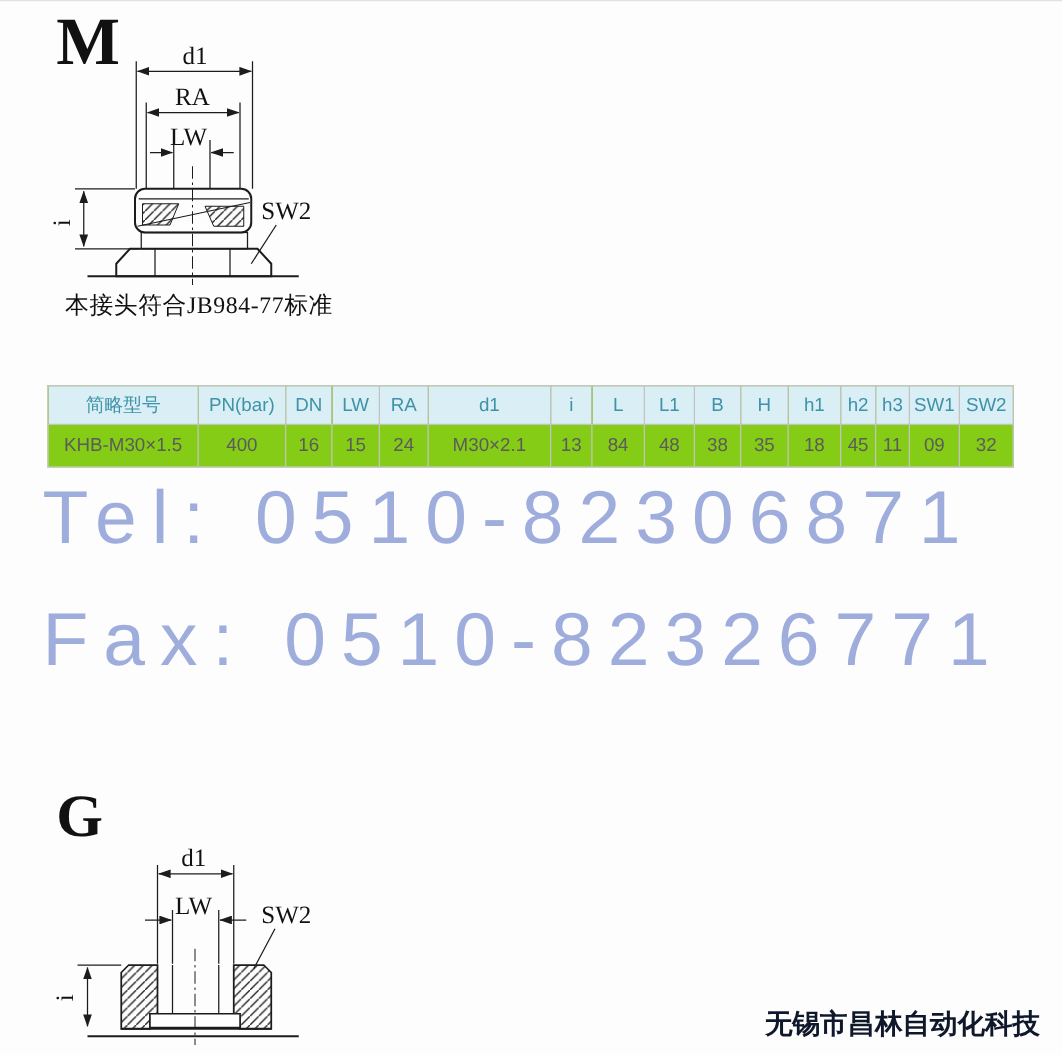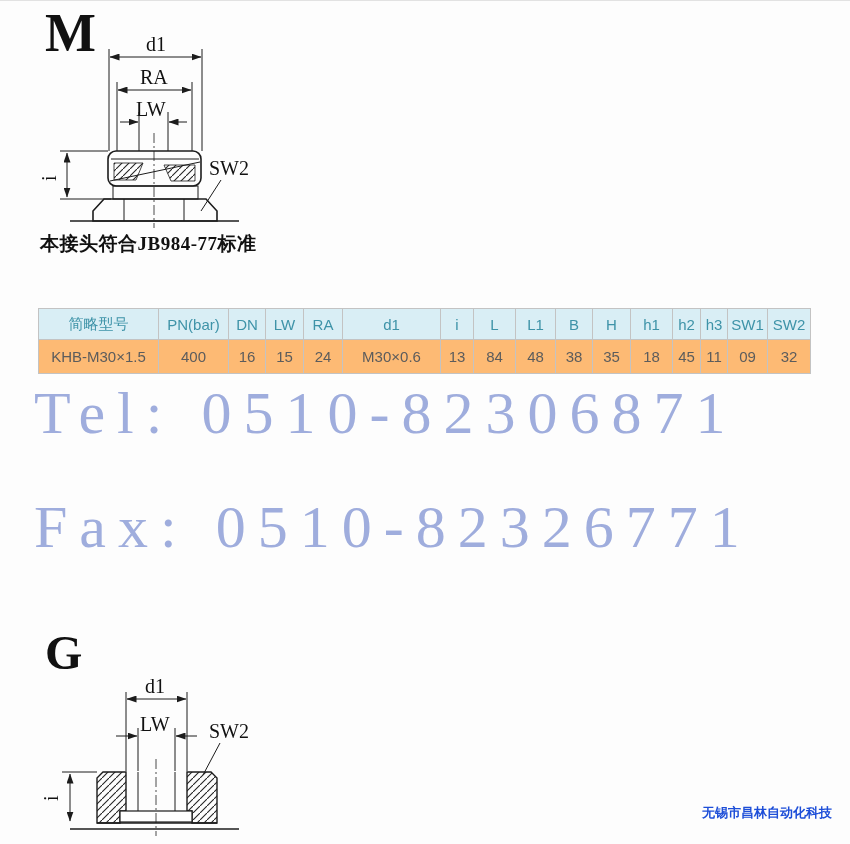--- a/index.html
+++ b/index.html
@@ -8,36 +8,36 @@
   
   .diagram{position:absolute;}
   #diagram-m{left:25px;top:0;}
   #diagram-g{left:25px;top:630px;}
   .dia-line{stroke:#1c1c1c;stroke-width:1;fill:none;}
   .dia-thick{stroke:#1c1c1c;stroke-width:1.6;fill:none;}
   .dia-dim{stroke:#1c1c1c;stroke-width:1;fill:none;}
   .dia-center{stroke:#1c1c1c;stroke-width:0.8;stroke-dasharray:10 3 2 3;fill:none;}
   .dia-text{fill:#111;font-family:"Liberation Serif",serif;font-size:20px;}
   .dia-letter{fill:#111;font-family:"Liberation Serif",serif;font-weight:bold;}
-  .caption{position:absolute;left:40px;top:230px;font-family:"Liberation Serif",serif;
-           font-weight:bold;font-size:19px;color:#111;letter-spacing:0.5px;}
+  .caption{position:absolute;left:52px;top:230px;font-family:"Liberation Serif",serif;
+           font-weight:normal;font-size:19px;color:#111;letter-spacing:0.5px;}
   
   #spec-table{position:absolute;left:38px;top:307px;width:772px;border-collapse:collapse;
-              table-layout:fixed;background:#fdba74;}
+              table-layout:fixed;background:#84cc16;}
   #spec-table th,#spec-table td{border:1px solid #c3c3c3;text-align:center;overflow:hidden;
               white-space:nowrap;padding:0;}
   #spec-table th{background:#d9eef5;color:#3e93a8;height:30px;font-weight:normal;font-size:15px;}
   #spec-table td{color:#5c5c5c;height:33px;font-size:15px;}
   
-  .wm{position:absolute;left:34px;font-family:Liberation Serif, serif;font-size:60px;
+  .wm{position:absolute;left:34px;font-family:Liberation Sans, sans-serif;font-size:60px;
       color:rgba(122,142,208,0.72);letter-spacing:12px;white-space:nowrap;z-index:5;pointer-events:none;}
   #wm-tel{top:378px;}
-  #wm-fax{top:492px;}
-  
-  #company{position:absolute;right:18px;top:803px;font-size:13px;font-weight:bold;color:#1d4ed8;}
+  #wm-fax{top:476px;}
+  
+  #company{position:absolute;right:18px;top:803px;font-size:22px;font-weight:bold;color:#0f172a;}
 </style>
 </head>
 <body>
 
 <div class="page">
 
   <svg id="diagram-m" class="diagram" width="262" height="228" viewBox="0 0 262 228">
     <defs>
       <marker id="arrM" viewBox="0 0 10 7" refX="9.5" refY="3.5" markerWidth="10" markerHeight="7" orient="auto-start-reverse">
           <path d="M0,0 L10,3.5 L0,7 z" fill="#1c1c1c"></path>
@@ -130,21 +130,21 @@
           <th>SW2</th>
         </tr>
       </thead>
     <tbody id="spec-body">
         <tr>
           <td>KHB-M30×1.5</td>
           <td>400</td>
           <td>16</td>
           <td>15</td>
           <td>24</td>
-          <td>M30×0.6</td>
+          <td>M30×2.1</td>
           <td>13</td>
           <td>84</td>
           <td>48</td>
           <td>38</td>
           <td>35</td>
           <td>18</td>
           <td>45</td>
           <td>11</td>
           <td>09</td>
           <td>32</td>

